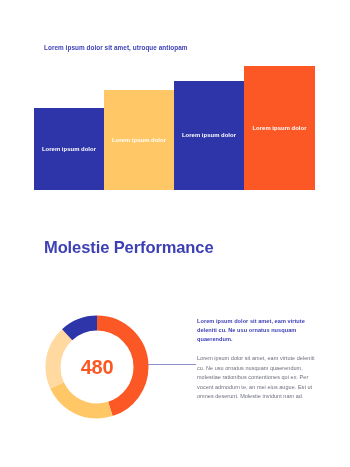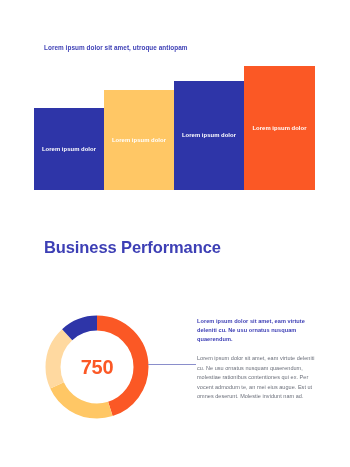--- a/index.html
+++ b/index.html
@@ -177,36 +177,36 @@
         <span class="bar-label">Lorem ipsum dolor</span>
       </div>
 
       <div class="bar bar-4">
         <span class="bar-label">Lorem ipsum dolor</span>
       </div>
 
     </div>
   </section>
 
-  <h1 class="section-title">Business Performance</h1>
+  <h1 class="section-title">Molestie Performance</h1>
 
   <section class="donut-section">
 
     <div class="donut-wrap">
       <svg class="donut-svg" viewBox="0 0 110 110">
 
         <g transform="rotate(-90 55 55)">
           <circle cx="55" cy="55" r="44" fill="none" stroke="#fb5825" stroke-width="15" stroke-dasharray="124.41 152.07" stroke-dashoffset="0"></circle>
           <circle cx="55" cy="55" r="44" fill="none" stroke="#ffc765" stroke-width="15" stroke-dasharray="63.58 212.90" stroke-dashoffset="-124.41"></circle>
           <circle cx="55" cy="55" r="44" fill="none" stroke="#ffd9a0" stroke-width="15" stroke-dasharray="55.29 221.19" stroke-dashoffset="-187.99"></circle>
           <circle cx="55" cy="55" r="44" fill="none" stroke="#2e35a8" stroke-width="15" stroke-dasharray="33.18 243.30" stroke-dashoffset="-243.28"></circle>
         </g>
       </svg>
 
-      <div class="donut-center-value">750</div>
+      <div class="donut-center-value">480</div>
     </div>
 
     <div class="connector"></div>
 
     <div class="text-block">
       <div class="text-heading">Lorem ipsum dolor sit amet, eam virtute deleniti cu. Ne usu ornatus nusquam quaerendum.</div>
       <p class="text-body">Lorem ipsum dolor sit amet, eam virtute deleniti cu. Ne usu ornatus nusquam quaerendum, molestiae rationibus contentiones qui ex. Per vocent admodum te, an mei eius augue. Est ut omnes deserunt. Molestie invidunt nam ad.</p>
     </div>
 
   </section>

